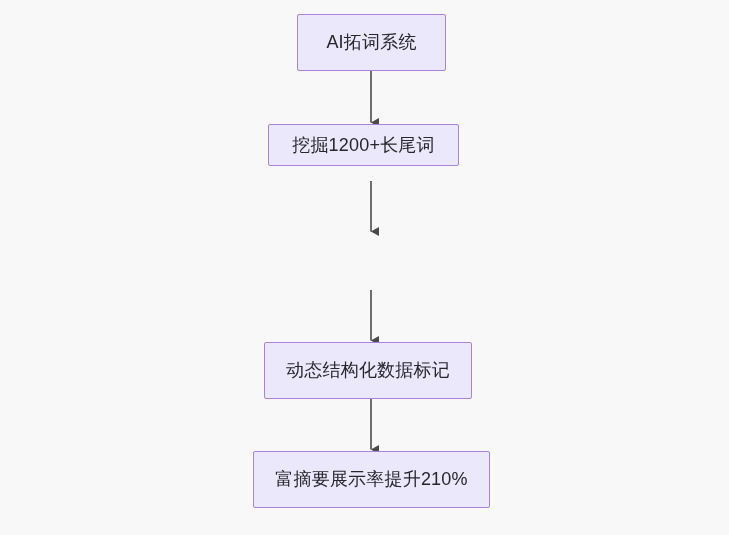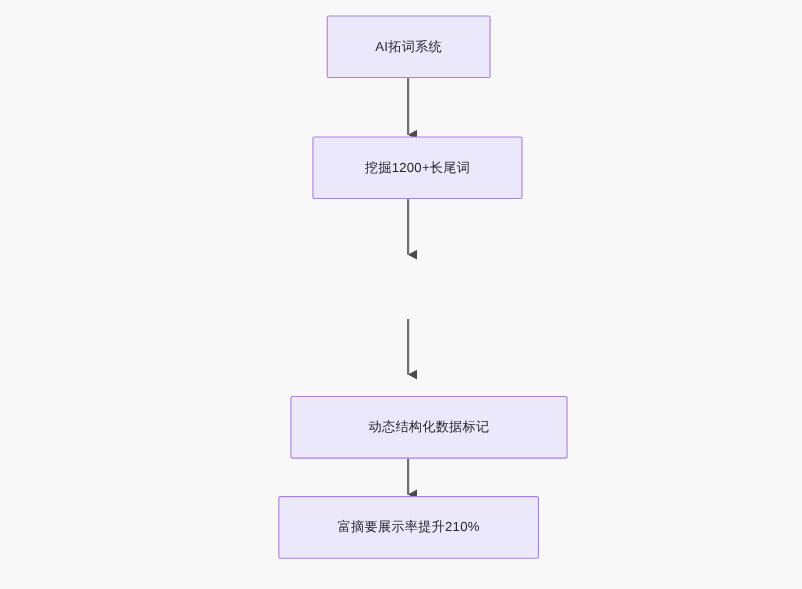--- a/index.html
+++ b/index.html
@@ -32,31 +32,31 @@
     box-sizing: border-box;
     background: #ebe8fb;
     border: 1.6px solid #a982d9;
     border-radius: 2px;
     display: flex;
     align-items: center;
     justify-content: center;
     text-align: center;
   }
   .node-label {
-    font-size: 12px;
+    font-size: 18px;
     line-height: 1.35;
     color: #26262b;
     letter-spacing: 0.2px;
     white-space: nowrap;
   }
   
   #node-0 { left: 297px; top: 14px;  width: 149px; height: 57px; }
-  #node-1 { left: 284px; top: 124px; width: 191px; height: 57px; }
+  #node-1 { left: 268px; top: 124px; width: 191px; height: 42px; }
   #node-2 { left: 261px; top: 233px; width: 221px; height: 57px; }
-  #node-3 { left: 264px; top: 360px; width: 252px; height: 57px; }
+  #node-3 { left: 264px; top: 342px; width: 208px; height: 57px; }
   #node-4 { left: 253px; top: 451px; width: 237px; height: 57px; justify-content: center; }
 </style>
 </head>
 <body>
 
 <div id="flowchart-canvas">
 
   <svg class="edge-layer" width="729" height="535" viewBox="0 0 729 535">
     <defs>
       <marker id="arrowhead" markerWidth="10" markerHeight="9" refX="4.6" refY="8.4" orient="auto" markerUnits="userSpaceOnUse">

